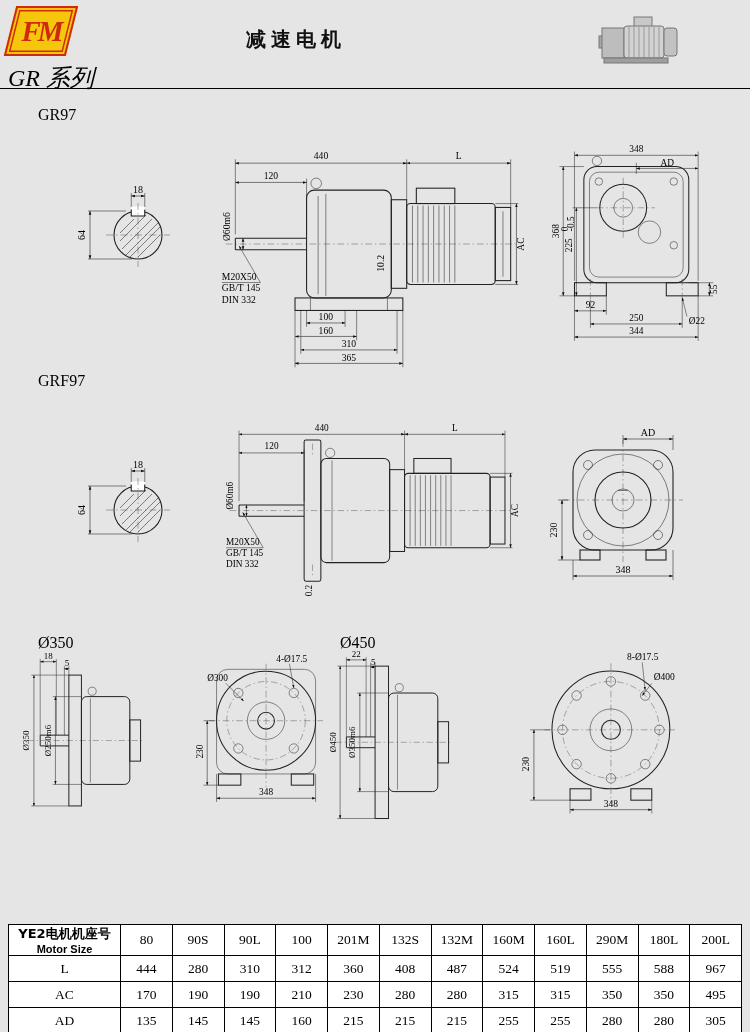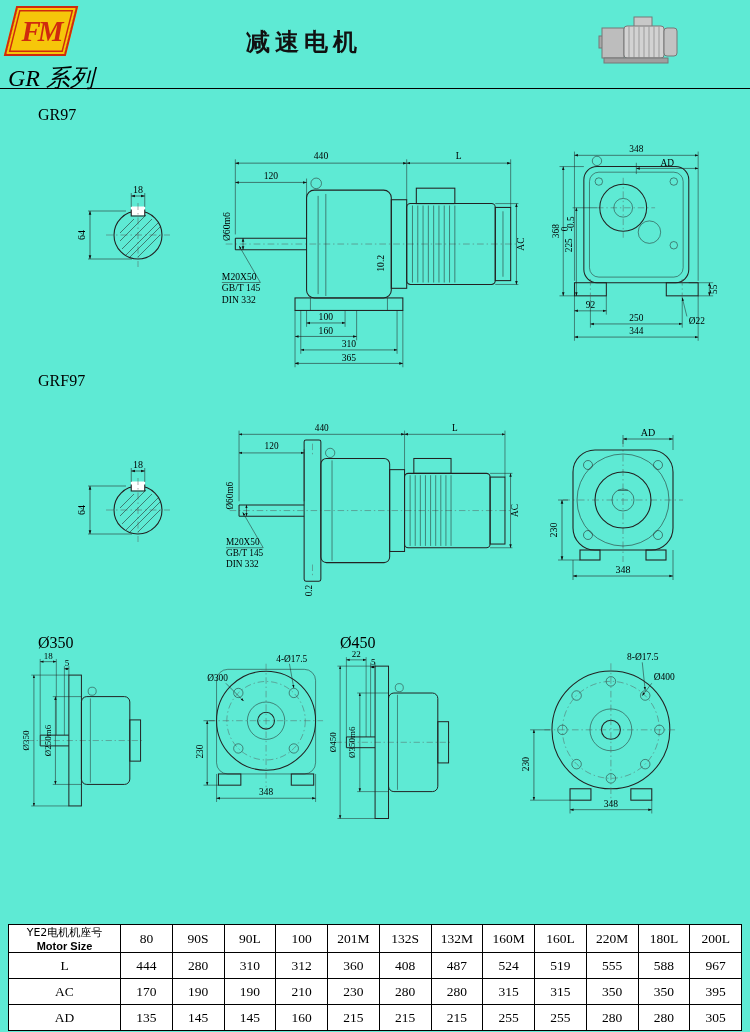--- a/index.html
+++ b/index.html
@@ -1,34 +1,34 @@
 <!DOCTYPE html>
 <html><head>
 <meta charset="utf-8">
 <style>
 *{margin:0;padding:0;box-sizing:border-box}
 html,body{background:#fff}
 body{width:750px;height:1032px;position:relative;font-family:"Liberation Sans",sans-serif;overflow:hidden}
-#page{position:absolute;left:0;top:0;width:750px;height:1032px;background:#5eead4}
+#page{position:absolute;left:0;top:0;width:750px;height:1032px;background:#e5e5e5}
 .abs{position:absolute}
 .brand{color:#c41111;font-family:"Liberation Serif",serif;font-weight:700;font-size:31px;letter-spacing:1px}
-.doc-title{font-size:24px;letter-spacing:5px;color:#111;font-weight:600;font-family:"DejaVu Sans",sans-serif}
+.doc-title{font-size:20px;letter-spacing:5px;color:#111;font-weight:600;font-family:"DejaVu Sans",sans-serif}
 .series{font-family:"Liberation Serif",serif;font-style:italic;font-size:24px;color:#000}
 .rule{position:absolute;left:0;width:750px;border-top:1.6px solid #000}
 .sec-label{font-family:"Liberation Serif",serif;font-size:16px;color:#000}
 svg{overflow:visible}
 svg .ln{fill:none;stroke:#222;stroke-width:1.1}
 svg .th{fill:none;stroke:#222;stroke-width:.55}
 svg .dim{fill:none;stroke:#222;stroke-width:.6}
 svg .cl{fill:none;stroke:#555;stroke-width:.5;stroke-dasharray:7 3 1.5 3}
 svg text{font-family:"Liberation Serif",serif;font-size:10px;fill:#000}
 table{border-collapse:collapse;table-layout:fixed;width:734px;font-family:"Liberation Serif",serif;font-size:13.5px;text-align:center;background:#fff}
 td,th{border:1px solid #000;height:26px;padding:0;font-weight:400;overflow:hidden}
 .c0{width:112px}
-.hdr-cn{font-size:11px;font-weight:400;font-family:"DejaVu Sans",sans-serif}
+.hdr-cn{font-size:13px;font-weight:700;font-family:"DejaVu Sans",sans-serif}
 .hdr-en{font-family:Liberation Sans, sans-serif;font-size:11px;font-weight:700}
 </style>
 </head>
 <body>
 
 <div id="page">
 
   <div class="abs" style="left:10px;top:6px;width:62px;height:50px">
     <div style="position:absolute;left:0;top:0;width:62px;height:50px;transform:skewX(-14deg);background:#f6c60a;border:2px solid #cf2a0e;box-shadow:inset 0 0 0 2px #f6c60a,inset 0 0 0 3.5px #cf2a0e"></div>
     <div style="position:absolute;left:0;top:0;width:62px;height:50px;display:flex;align-items:center;justify-content:center;font-family:'Liberation Serif',serif;font-weight:700;font-style:italic;font-size:29px;color:#cf2a0e;letter-spacing:-3px">FM</div>
@@ -401,21 +401,21 @@
       </th>
       <th>80</th>
       <th>90S</th>
       <th>90L</th>
       <th>100</th>
       <th>201M</th>
       <th>132S</th>
       <th>132M</th>
       <th>160M</th>
       <th>160L</th>
-      <th>220M</th>
+      <th>290M</th>
       <th>180L</th>
       <th>200L</th>
     </tr>
     <tr>
       <td>L</td>
       <td>444</td>
       <td>280</td>
       <td>310</td>
       <td>312</td>
       <td>360</td>
@@ -433,21 +433,21 @@
       <td>190</td>
       <td>190</td>
       <td>210</td>
       <td>230</td>
       <td>280</td>
       <td>280</td>
       <td>315</td>
       <td>315</td>
       <td>350</td>
       <td>350</td>
-      <td>395</td>
+      <td>495</td>
     </tr>
     <tr>
       <td>AD</td>
       <td>135</td>
       <td>145</td>
       <td>145</td>
       <td>160</td>
       <td>215</td>
       <td>215</td>
       <td>215</td>

